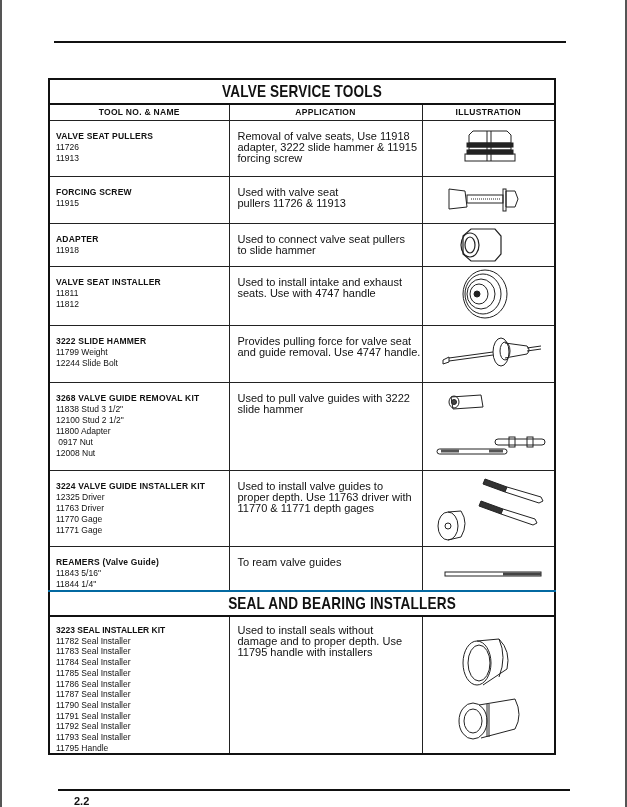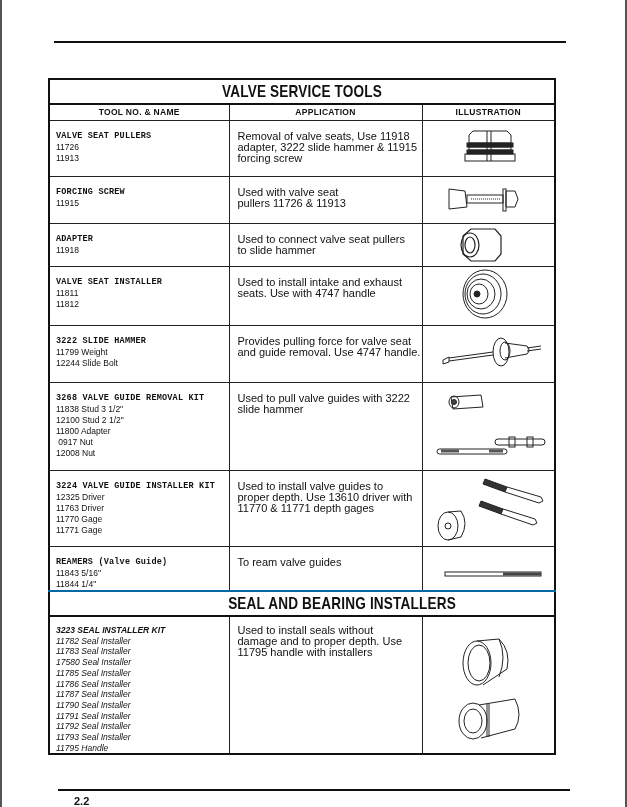--- a/index.html
+++ b/index.html
@@ -11,25 +11,25 @@
   .page-num { position:absolute; left:58px; top:795px; font-size:11px; font-weight:bold;margin-left:16px; }
 
   table.tools { position:absolute; left:48px; top:78px; width:506px; border-collapse:collapse; table-layout:fixed; }
   table.tools td, table.tools th { border:1px solid #222; vertical-align:top; padding:0; }
   table.tools { border:2px solid #111; }
   .sec-title { text-align:center; font-family:"Liberation Sans", sans-serif; font-weight:bold; font-size:17px; letter-spacing:0.2px; transform:scaleX(0.8); height:23px; line-height:23px; }
   .sec-title-cell { border-bottom:2px solid #111 !important; }
   .sec-title-cell.seal .sec-title { padding-left:100px; }
   .colhead th { font-size:8.5px; font-weight:bold; letter-spacing:0.3px; height:15px; line-height:15px; }
   .name-cell { padding:10px 0 0 6px !important; font-size:8.5px; line-height:11px; }
-  .name-cell .nm { font-weight:bold; letter-spacing:0.2px;font-family:Liberation Mono, monospace; }
+  .name-cell .nm { font-weight:bold; letter-spacing:0.2px; }
   .app-cell { padding:10px 0 0 8px !important; font-size:11px; line-height:11px; }
   .ill-cell { position:relative; }
   .ill-cell svg { position:absolute; left:0; top:0; }
-  .seal-list { font-size:8.5px; line-height:10.7px; padding:8px 0 0 6px !important;font-style:italic; }
+  .seal-list { font-size:8.5px; line-height:10.7px; padding:8px 0 0 6px !important; }
   .seal-list .nm { font-weight:bold; }
 </style>
 </head>
 <body>
 
 <div class="page-edge-left"></div>
 <div class="page-edge-right"></div>
 <div class="top-rule"></div>
 
 <table class="tools">
@@ -200,21 +200,21 @@
   <tr style="height:76px">
     <td class="name-cell">
       <div class="nm">3224 VALVE GUIDE INSTALLER KIT</div>
       <div>12325 Driver</div>
       <div>11763 Driver</div>
       <div>11770 Gage</div>
       <div>11771 Gage</div>
     </td>
     <td class="app-cell">
       <div>Used to install valve guides to</div>
-      <div>proper depth. Use 13610 driver with</div>
+      <div>proper depth. Use 11763 driver with</div>
       <div>11770 &amp; 11771 depth gages</div>
     </td>
     <td class="ill-cell">
       <svg width="133" height="76">
         <g stroke="#222" fill="none" stroke-width="1">
           <path d="M62 8 L84 16 L82 21 L60 13 Z" fill="#333"></path>
           <path d="M84 16 L118 26 L120 30 L116 32 L82 21"></path>
           <path d="M58 30 L80 38 L78 43 L56 35 Z" fill="#333"></path>
           <path d="M80 38 L112 48 L114 52 L110 54 L78 43"></path>
           <ellipse cx="25" cy="55" rx="10" ry="14"></ellipse>
@@ -247,21 +247,21 @@
   <tr>
     <td colspan="3" class="sec-title-cell seal" style="border-top:2px solid #0369a1;">
       <div class="sec-title">SEAL AND BEARING INSTALLERS</div>
     </td>
   </tr>
   <tr style="height:138px">
     <td class="seal-list">
       <div class="nm">3223 SEAL INSTALLER KIT</div>
       <div>11782 Seal Installer</div>
       <div>11783 Seal Installer</div>
-      <div>17580 Seal Installer</div>
+      <div>11784 Seal Installer</div>
       <div>11785 Seal Installer</div>
       <div>11786 Seal Installer</div>
       <div>11787 Seal Installer</div>
       <div>11790 Seal Installer</div>
       <div>11791 Seal Installer</div>
       <div>11792 Seal Installer</div>
       <div>11793 Seal Installer</div>
       <div>11795 Handle</div>
     </td>
     <td class="app-cell" style="padding-top:8px !important;margin-top:46px;">

